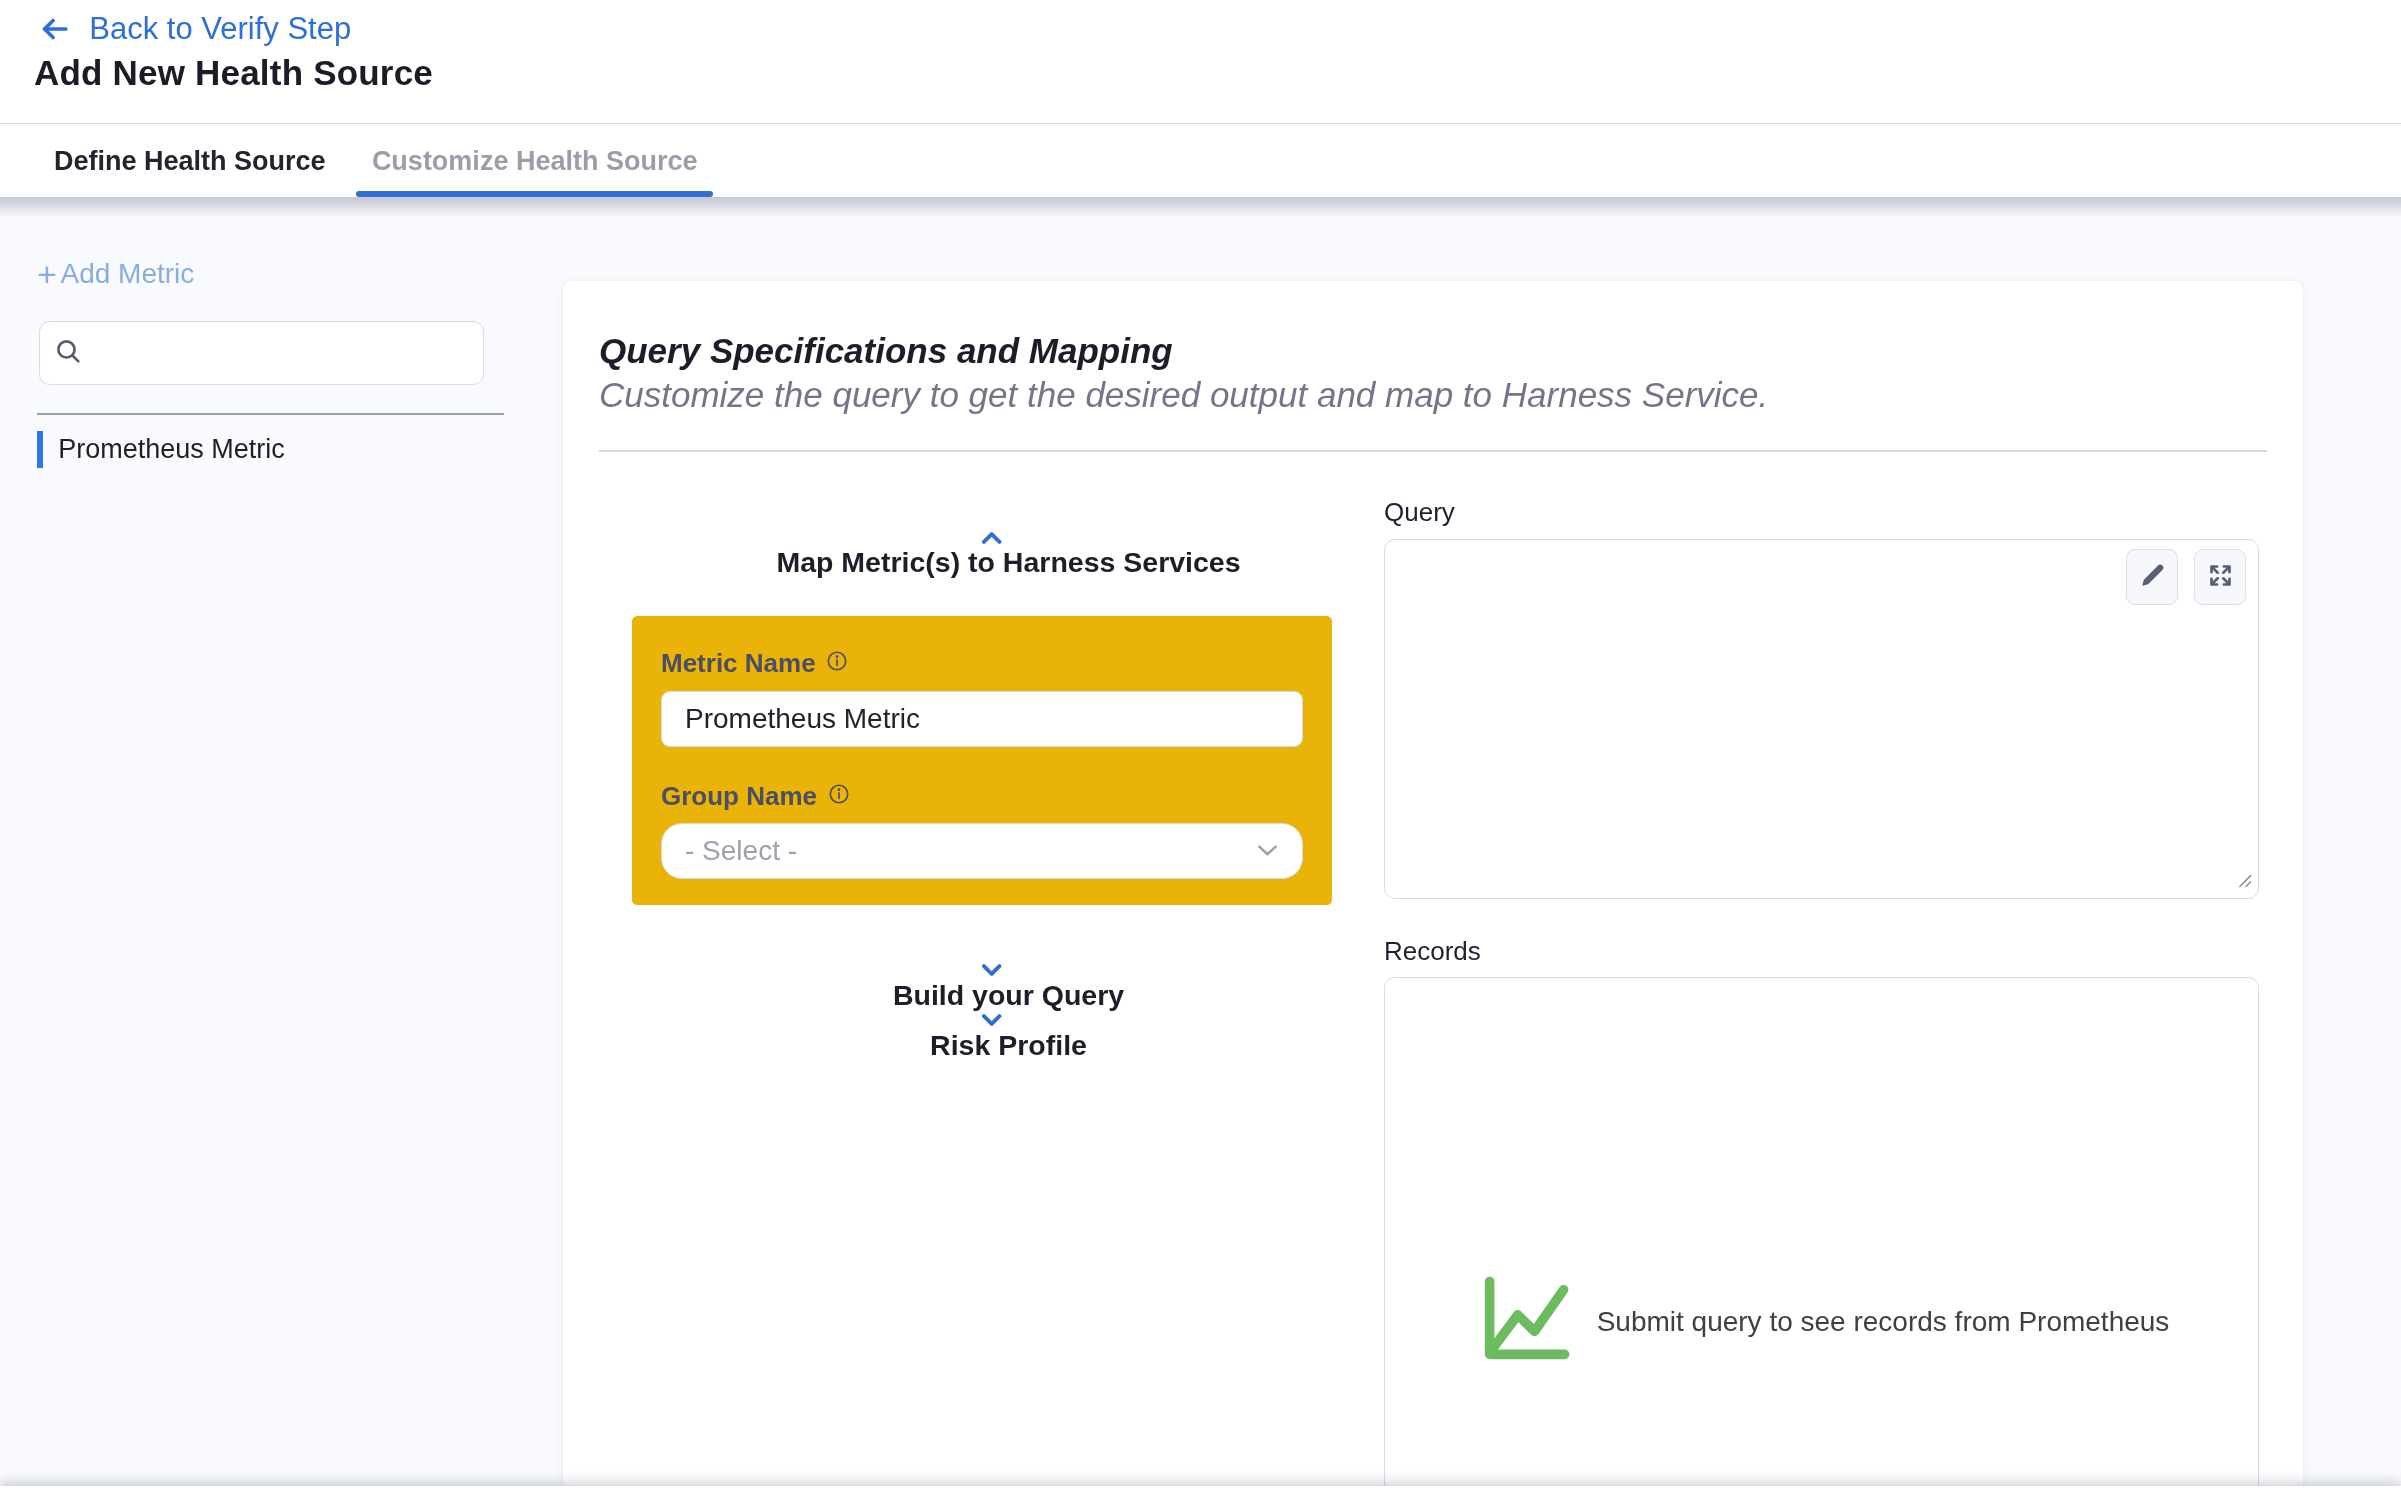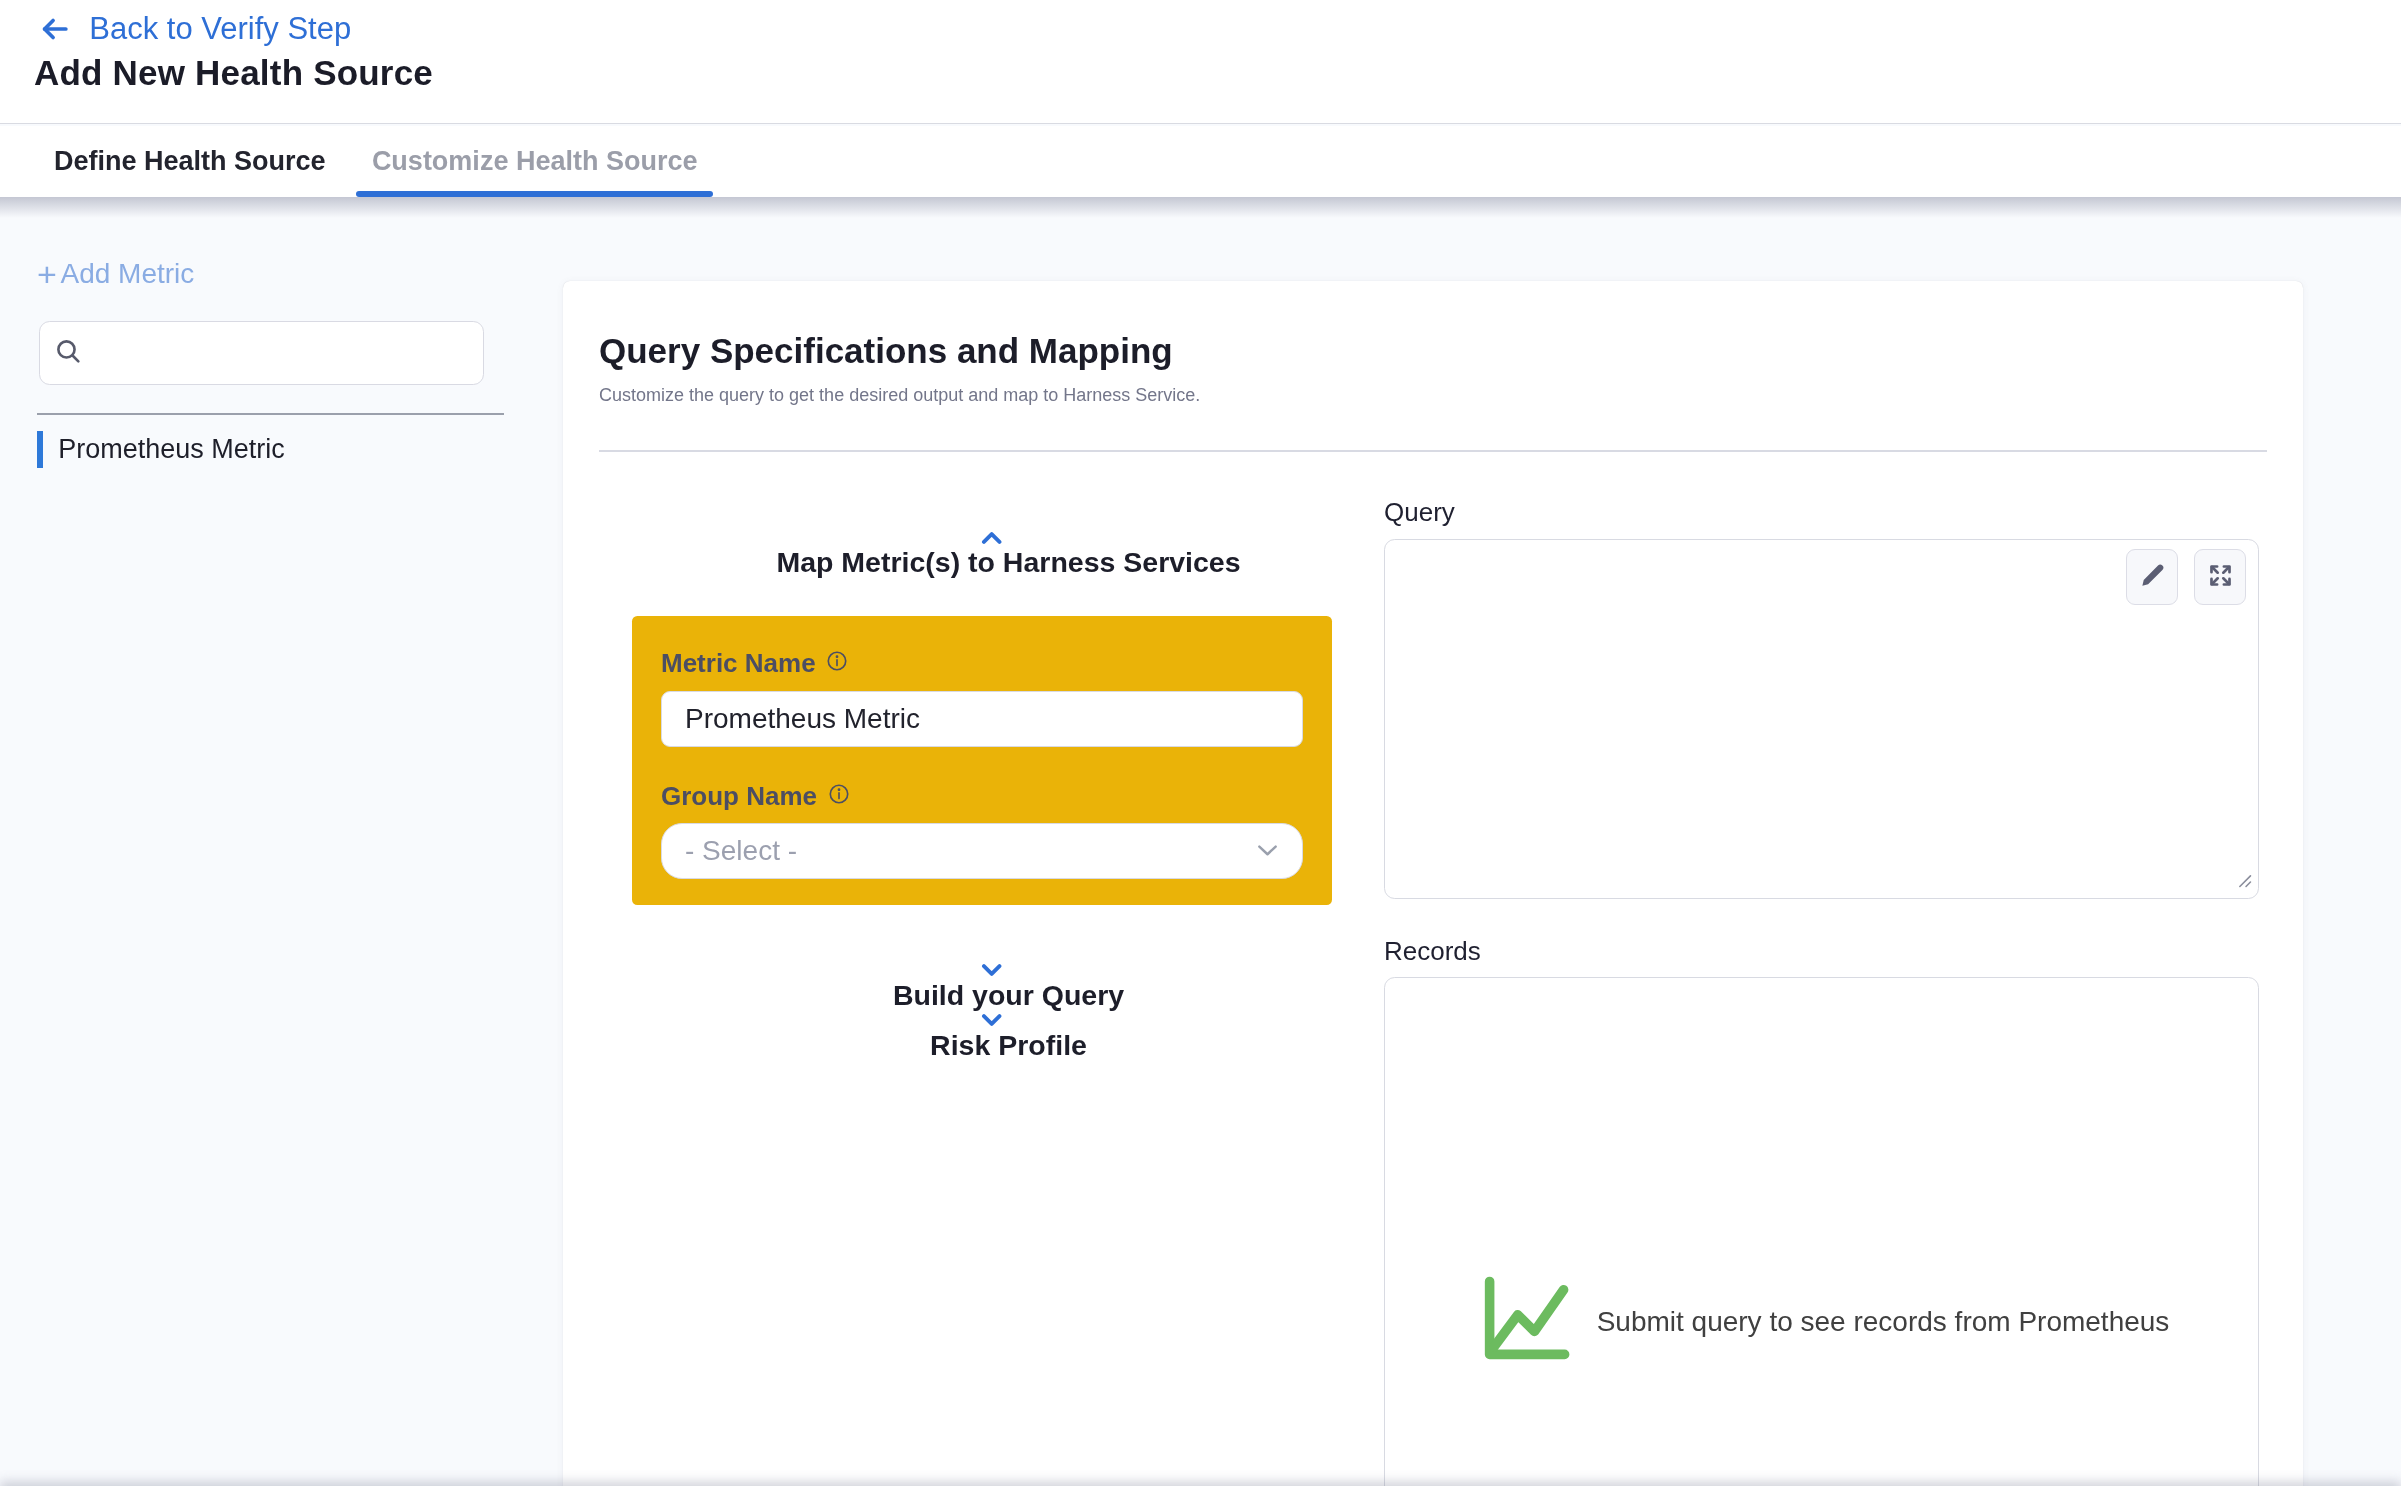--- a/index.html
+++ b/index.html
@@ -32,23 +32,23 @@
   .search-box svg { flex:0 0 auto; margin-right:12.5px; }
   .search-box input { border:none; outline:none; background:transparent; font-size:26px; flex:1 1 auto; min-width:0; font-family:inherit; color:#1e1f2a; }
   .side-divider { position:absolute; top:216px; left:37px; width:467px; height:1.8px; background:#9ba0ac; }
   .metric-item { position:absolute; top:234px; left:37px; width:481px; display:flex; align-items:center; cursor:pointer; }
   .metric-item .bar { width:6.2px; height:37px; background:#2e79d9; margin-right:15px; }
   .metric-item .txt { font-size:27px; font-weight:500; color:#1e1f2a; }
 
   
   .panel { position:absolute; left:563px; top:84px; width:1740px; bottom:0; background:#ffffff; border-radius:7.1px 7.1px 0 0;
      box-shadow:0 0 0.9px rgba(40,41,61,.18), 0 1.8px 7.1px rgba(96,97,112,.08); }
-  .panel-head { padding:50px 36px 4px 36px; }
+  .panel-head { padding:50px 36px 4px 36px;font-style:italic; }
   .panel-heading { font-size:35px; font-weight:700; color:#1c1d29; line-height:39px; }
-  .panel-subheading { margin-top:10.7px; font-size:18px; color:#73768a; line-height:28.5px; }
+  .panel-subheading { margin-top:10.7px; font-size:35px; color:#73768a; line-height:28.5px; }
   .panel-head-divider { margin-top:41px; height:1.8px; background:#d8dae3; }
 
   .panel-body { display:flex; padding:0 45px 0 36px; }
   .col-left { width:785px; flex:0 0 auto; }
   .col-right { width:875px; flex:0 0 auto; }
 
   .acc-row { display:flex; align-items:center; cursor:pointer;flex-direction:column; }
   .acc-row.first { margin-top:73px; }
   .acc-row .chev { width:21.4px; flex:0 0 auto; display:flex; }
   .acc-row .acc-title { margin-left:34px; font-size:28.5px; font-weight:700; color:#1d1e2a; }

